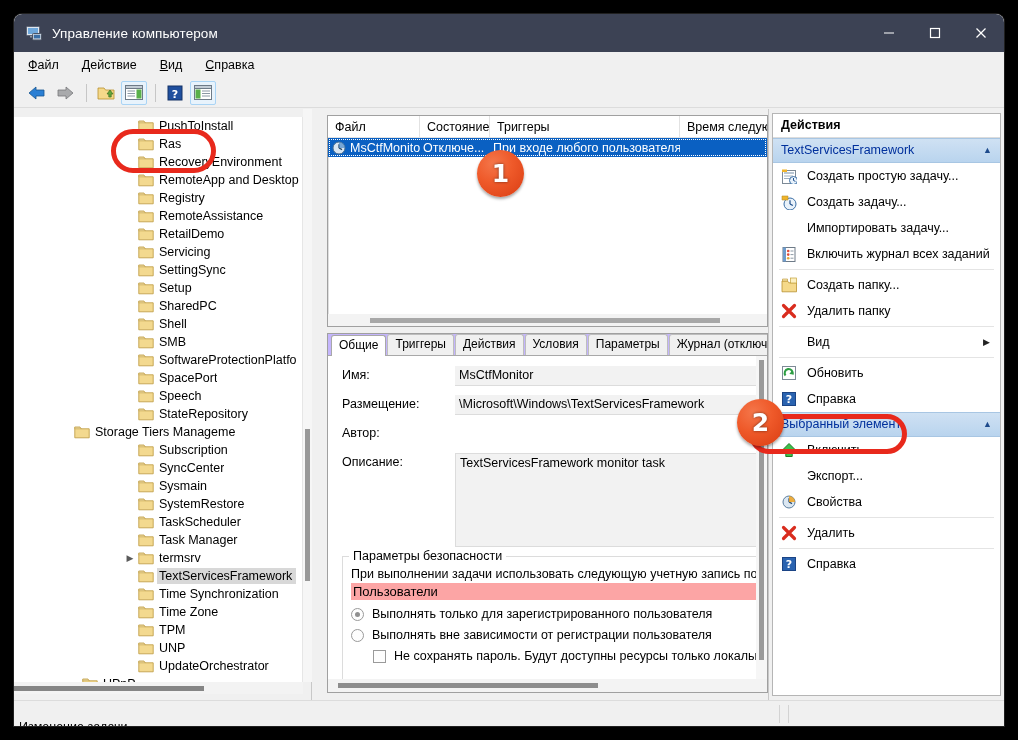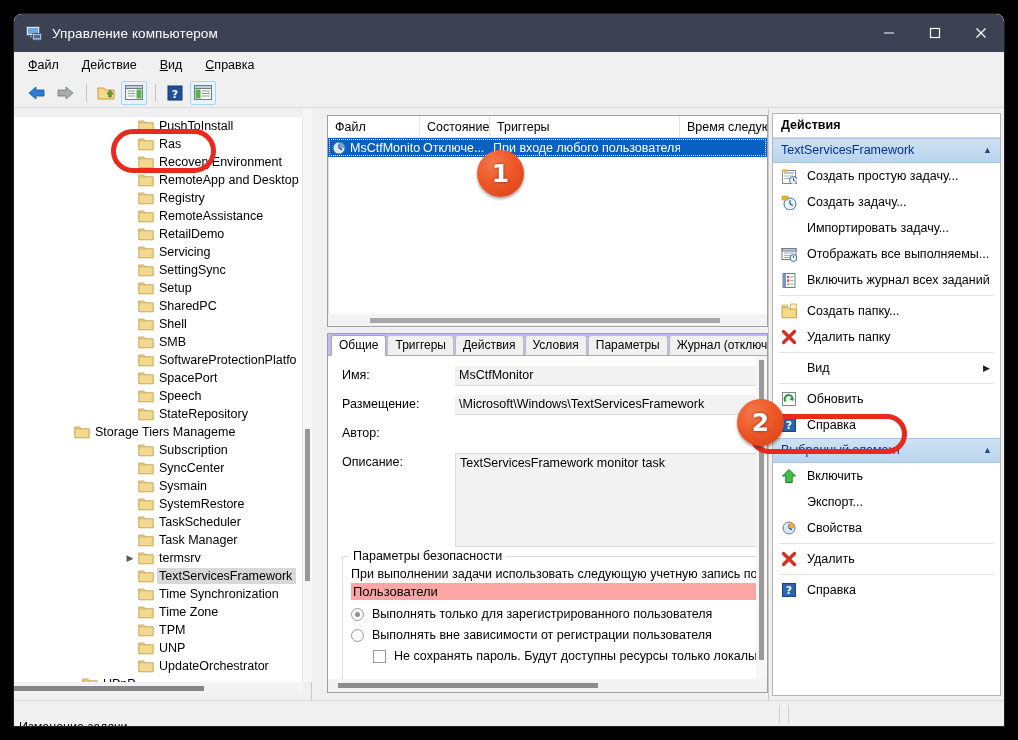--- a/index.html
+++ b/index.html
@@ -207,21 +207,21 @@
   
   #detail-box {
     position: absolute; left: 14px; top: 224px;
     width: 441px; height: 360px;
     background: #ffffff;
     border: 1px solid #a0a0a0;
     overflow: hidden;
   }
   #tabs {
     height: 22px;
-    display: flex; align-items: flex-end;
+    display: flex; 
     background: #c4b5fd;
     border-bottom: 1px solid #a8a8a8;
     padding-left: 3px;
   }
   .tab {
     font-size: 12px;
     padding: 2px 7px 3px 7px;
     border: 1px solid #bdbdbd;
     border-bottom: none;
     background: #f0f0f0;
@@ -877,34 +877,20 @@
               </span>
               <span>Создать задачу...</span>
             </div>
             <div class="act-item">
               <span class="ai empty"></span>
               <span>Импортировать задачу...</span>
             </div>
             <div class="act-item">
               <span class="ai">
                 <svg width="16" height="16" viewBox="0 0 16 16">
-                  <rect x="1" y="2.5" width="14" height="11" fill="#ffffff" stroke="#6e7b88"></rect>
-                  <rect x="1" y="2.5" width="14" height="2.5" fill="#c3cdd6" stroke="#6e7b88"></rect>
-                  <line x1="3" y1="7" x2="13" y2="7" stroke="#9aa7b3" stroke-width="1"></line>
-                  <line x1="3" y1="9.3" x2="13" y2="9.3" stroke="#9aa7b3" stroke-width="1"></line>
-                  <line x1="3" y1="11.6" x2="13" y2="11.6" stroke="#9aa7b3" stroke-width="1"></line>
-                  <circle cx="12.5" cy="12" r="3.4" fill="#eef6fc" stroke="#3a6ea5"></circle>
-                  <line x1="12.5" y1="12" x2="12.5" y2="10" stroke="#1f4f8c" stroke-width="0.9"></line>
-                </svg>
-              </span>
-              <span>Отображать все выполняемы...</span>
-            </div>
-            <div class="act-item">
-              <span class="ai">
-                <svg width="16" height="16" viewBox="0 0 16 16">
                   <rect x="2" y="1.5" width="12" height="14" fill="#ffffff" stroke="#6e7b88"></rect>
                   <rect x="2" y="1.5" width="3" height="14" fill="#6f9ccc"></rect>
                   <circle cx="7.2" cy="5" r="1.3" fill="#e04b3a"></circle>
                   <line x1="9.5" y1="5" x2="12.5" y2="5" stroke="#8d9aa6" stroke-width="1"></line>
                   <circle cx="7.2" cy="8.6" r="1.3" fill="#e04b3a"></circle>
                   <line x1="9.5" y1="8.6" x2="12.5" y2="8.6" stroke="#8d9aa6" stroke-width="1"></line>
                   <circle cx="7.2" cy="12.2" r="1.3" fill="#e0a83a"></circle>
                   <line x1="9.5" y1="12.2" x2="12.5" y2="12.2" stroke="#8d9aa6" stroke-width="1"></line>
                 </svg>
               </span>

